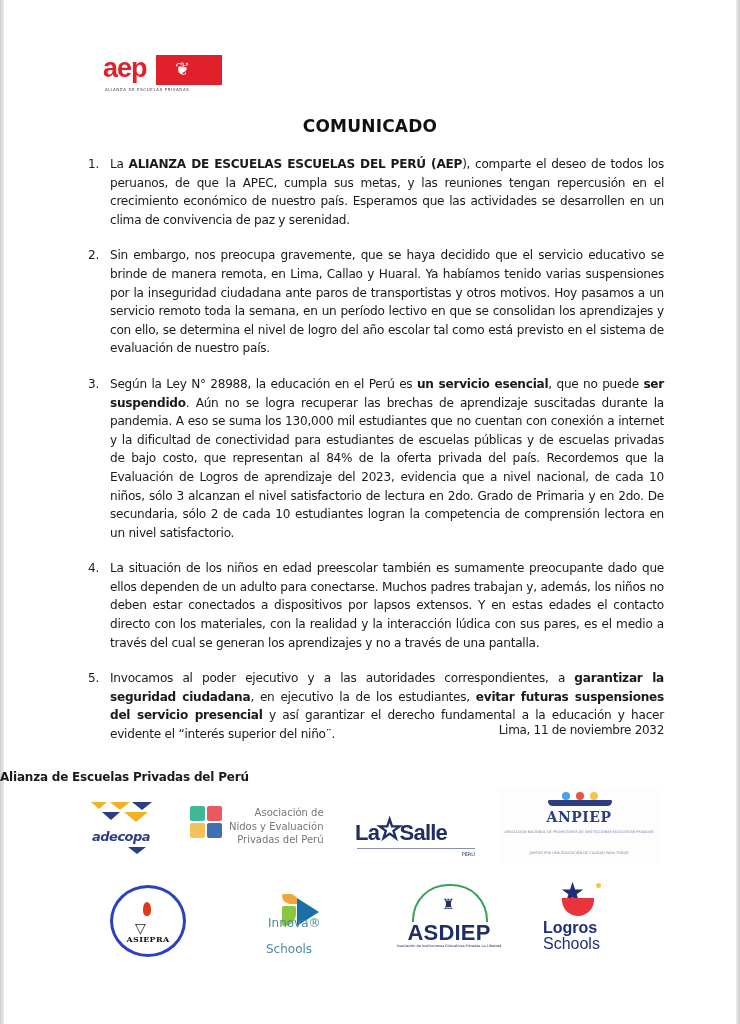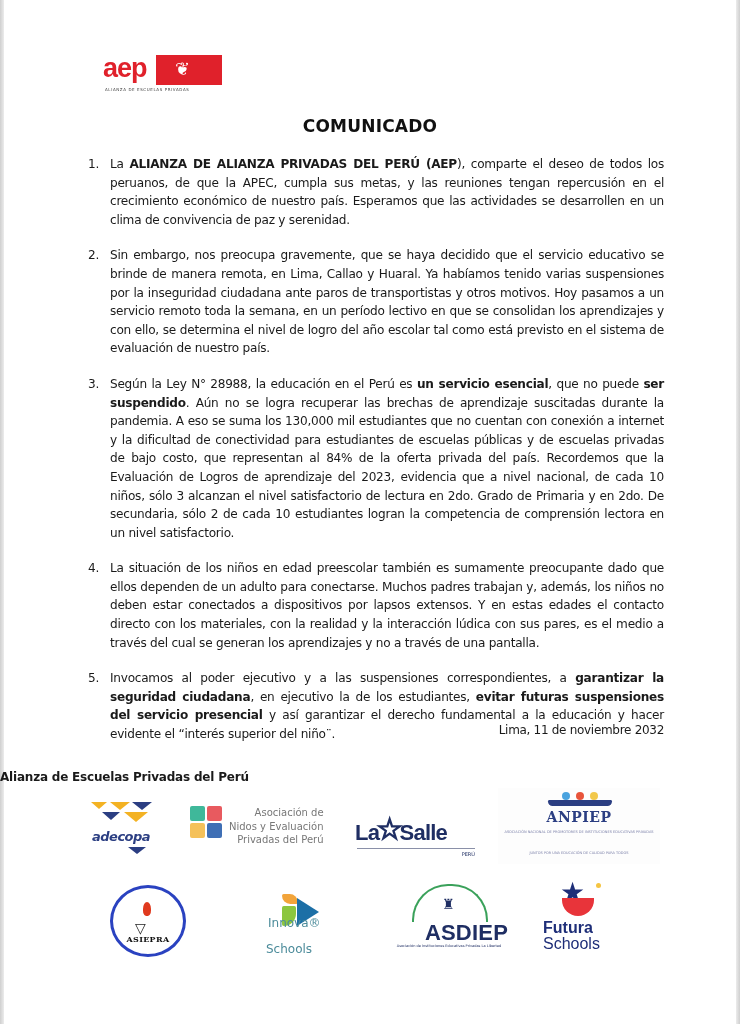--- a/index.html
+++ b/index.html
@@ -74,21 +74,21 @@
   .innova .leaf1 { position: absolute; left: 18px; top: 2px; width: 16px; height: 10px; background: #f2a43a; border-radius: 2px 10px 2px 10px; }
   .innova .leaf2 { position: absolute; left: 18px; top: 14px; width: 14px; height: 20px; background: #8cc63f; border-radius: 2px 2px 14px 2px; }
   .innova .leaf3 { position: absolute; left: 33px; top: 6px; width: 0; height: 0; border-top: 14px solid transparent; border-bottom: 14px solid transparent; border-left: 22px solid #1c6fa6; }
   .innova .t1 { position: absolute; left: 4px; top: 25px; font: 12px/13px "DejaVu Sans", sans-serif; color: #4b8b9a; white-space: nowrap; }
   .innova .t2 { position: absolute; left: 2px; top: 51px; font: 12px/13px "DejaVu Sans", sans-serif; color: #4b8b9a; white-space: nowrap; }
 
   
   .asdiep { left: 390px; top: 880px; width: 118px; height: 80px; }
   .asdiep .arc { position: absolute; left: 22px; top: 4px; width: 72px; height: 36px; border: 2px solid #3aa15a; border-bottom: none; border-radius: 36px 36px 0 0; }
   .asdiep .figure { position: absolute; left: 52px; top: 16px; font-size: 14px; color: #1f2e63; }
-  .asdiep .name { position: absolute; left: 0; width: 118px; top: 40px; text-align: right; font: bold 22px "Liberation Sans", sans-serif; color: #1f2e63; letter-spacing: 0.2px; }
+  .asdiep .name { position: absolute; left: 0; width: 118px; top: 40px; text-align: center; font: bold 22px "Liberation Sans", sans-serif; color: #1f2e63; letter-spacing: 0.2px; }
   .asdiep .sub { position: absolute; left: 0; width: 118px; top: 64px; text-align: center; font: 3.5px/5px "DejaVu Sans", sans-serif; color: #1f2e63; }
 
   
   .futura { left: 540px; top: 880px; width: 82px; height: 75px; }
   .futura .star { position: absolute; left: 20px; top: -4px; font-size: 28px; color: #1e2e78; }
   .futura .dot { position: absolute; left: 56px; top: 3px; width: 5px; height: 5px; background: #f5c542; border-radius: 50%; }
   .futura .hand { position: absolute; left: 22px; top: 18px; width: 32px; height: 18px; background: #e8343a; border-radius: 0 0 18px 18px; }
   .futura .t1 { position: absolute; left: 3px; top: 40px; font: bold 16px/16px "Liberation Sans", sans-serif; color: #1e2e78; }
   .futura .t2 { position: absolute; left: 3px; top: 56px; font: 16px/16px "Liberation Sans", sans-serif; color: #1e2e78; }
 </style>
@@ -101,25 +101,25 @@
 <div class="logo-aep">
   <div class="redbox"></div>
   <span class="word">aep</span>
   <span class="book">❦</span>
   <span class="tag">ALIANZA DE ESCUELAS PRIVADAS</span>
 </div>
 
 <div class="title">COMUNICADO</div>
 
 <ol class="points" id="points-list">
-    <li><span class="num">1.</span><span>La </span><b>ALIANZA DE ALIANZA PRIVADAS DEL PERÚ (AEP</b><span>), comparte el deseo de todos los peruanos, de que la APEC, cumpla sus metas, y las reuniones tengan repercusión en el crecimiento económico de nuestro país. Esperamos que las actividades se desarrollen en un clima de convivencia de paz y serenidad.</span></li>
+    <li><span class="num">1.</span><span>La </span><b>ALIANZA DE ESCUELAS ESCUELAS DEL PERÚ (AEP</b><span>), comparte el deseo de todos los peruanos, de que la APEC, cumpla sus metas, y las reuniones tengan repercusión en el crecimiento económico de nuestro país. Esperamos que las actividades se desarrollen en un clima de convivencia de paz y serenidad.</span></li>
     <li><span class="num">2.</span><span>Sin embargo, nos preocupa gravemente, que se haya decidido que el servicio educativo se brinde de manera remota, en Lima, Callao y Huaral. Ya habíamos tenido varias suspensiones por la inseguridad ciudadana ante paros de transportistas y otros motivos. Hoy pasamos a un servicio remoto toda la semana, en un período lectivo en que se consolidan los aprendizajes y con ello, se determina el nivel de logro del año escolar tal como está previsto en el sistema de evaluación de nuestro país.</span></li>
     <li><span class="num">3.</span><span>Según la Ley N° 28988, la educación en el Perú es </span><b>un servicio esencial</b><span>, que no puede </span><b>ser suspendido</b><span>. Aún no se logra recuperar las brechas de aprendizaje suscitadas durante la pandemia. A eso se suma los 130,000 mil estudiantes que no cuentan con conexión a internet y la dificultad de conectividad para estudiantes de escuelas públicas y de escuelas privadas de bajo costo, que representan al 84% de la oferta privada del país. Recordemos que la Evaluación de Logros de aprendizaje del 2023, evidencia que a nivel nacional, de cada 10 niños, sólo 3 alcanzan el nivel satisfactorio de lectura en 2do. Grado de Primaria y en 2do. De secundaria, sólo 2 de cada 10 estudiantes logran la competencia de comprensión lectora en un nivel satisfactorio.</span></li>
     <li><span class="num">4.</span><span>La situación de los niños en edad preescolar también es sumamente preocupante dado que ellos dependen de un adulto para conectarse. Muchos padres trabajan y, además, los niños no deben estar conectados a dispositivos por lapsos extensos. Y en estas edades el contacto directo con los materiales, con la realidad y la interacción lúdica con sus pares, es el medio a través del cual se generan los aprendizajes y no a través de una pantalla.</span></li>
-    <li><span class="num">5.</span><span>Invocamos al poder ejecutivo y a las suspensiones correspondientes, a </span><b>garantizar la seguridad ciudadana</b><span>, en ejecutivo la de los estudiantes, </span><b>evitar futuras suspensiones del servicio presencial</b><span> y así garantizar el derecho fundamental a la educación y hacer evidente el “interés superior del niño¨.</span></li>
+    <li><span class="num">5.</span><span>Invocamos al poder ejecutivo y a las autoridades correspondientes, a </span><b>garantizar la seguridad ciudadana</b><span>, en ejecutivo la de los estudiantes, </span><b>evitar futuras suspensiones del servicio presencial</b><span> y así garantizar el derecho fundamental a la educación y hacer evidente el “interés superior del niño¨.</span></li>
   </ol>
 
 <div class="date">Lima, 11 de noviembre 2032</div>
 <div class="sign">Alianza de Escuelas Privadas del Perú</div>
 
 <div class="logo adecopa">
   <span class="tri t1"></span>
   <span class="tri t2"></span>
   <span class="tri t3"></span>
   <span class="tri t4"></span>
@@ -176,15 +176,15 @@
   <div class="arc"></div>
   <div class="figure">♜</div>
   <div class="name">ASDIEP</div>
   <div class="sub">Asociación de Instituciones Educativas Privadas La Libertad</div>
 </div>
 
 <div class="logo futura">
   <span class="star">★</span>
   <span class="dot"></span>
   <span class="hand"></span>
-  <span class="t1">Futura</span>
+  <span class="t1">Logros</span>
   <span class="t2">Schools</span>
 </div>
 
 </body></html>

